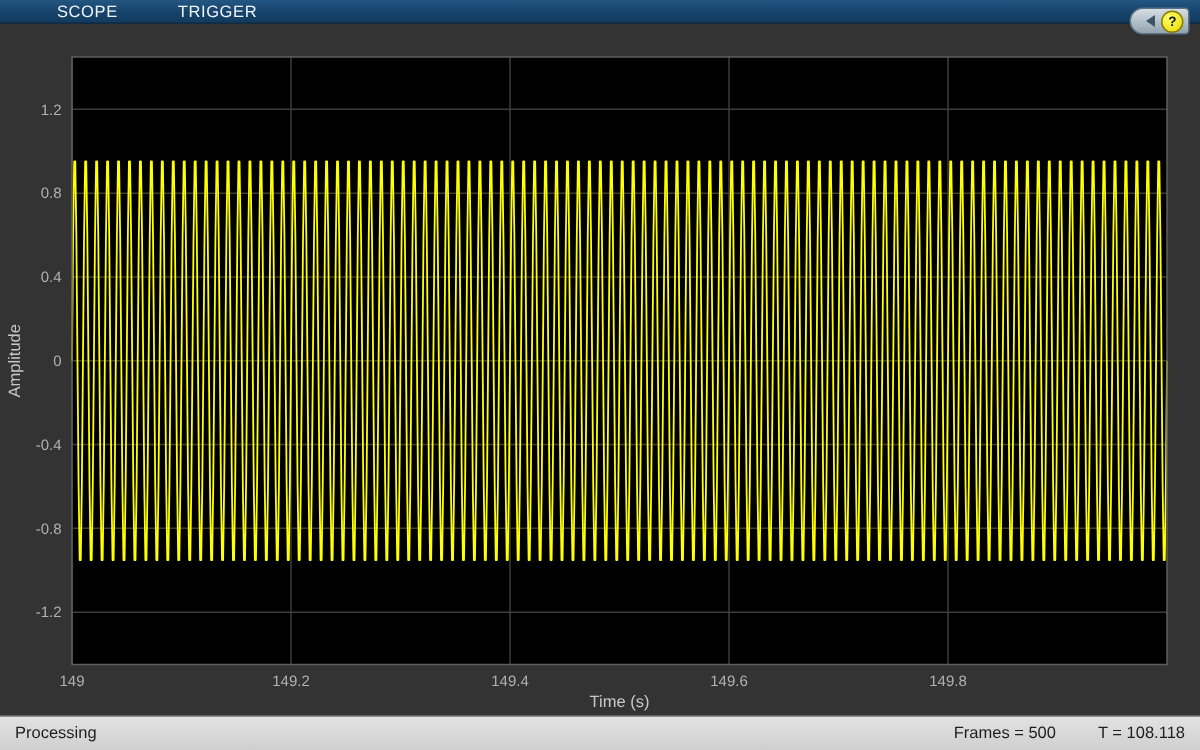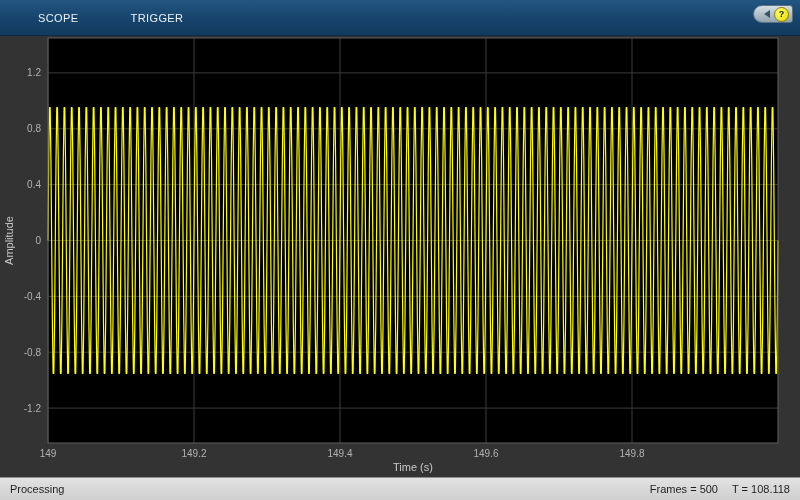--- a/index.html
+++ b/index.html
@@ -3,24 +3,24 @@
 <meta charset="utf-8">
 <style>
   html,body{margin:0;padding:0;background:#202020;}
   .window{
     position:relative;width:800px;height:500px;overflow:hidden;
     background:#333333;font-family:"Liberation Sans", sans-serif;
     -webkit-font-smoothing:antialiased;
   }
   
   .toolbar{
-    position:absolute;top:0;left:0;width:800px;height:36px;
+    position:absolute;top:0;left:0;width:800px;height:16px;
     background:linear-gradient(#235682,#16436b 55%,#123a5e);
     border-bottom:1px solid #0d2b44;
-    display:flex;align-items:center;gap:24px;padding-left:24px;box-sizing:border-box;
+    display:flex;align-items:center;gap:12px;padding-left:24px;box-sizing:border-box;
   }
   .tab{
     color:#eef3f8;font-size:11px;letter-spacing:.4px;
     padding:7px 14px;cursor:default;white-space:nowrap;
   }
   .help-wrap{
     position:absolute;right:7px;top:5px;height:18px;width:40px;
     background:linear-gradient(#d6dee3,#92a4b0);
     border-radius:9px 3px 3px 9px;border:1px solid #5b7285;
     display:flex;align-items:center;justify-content:flex-end;gap:3px;
@@ -42,21 +42,21 @@
   .tick-label{fill:#b2b2b2;font-size:10px;font-family:"Liberation Sans",sans-serif;}
   .axis-label{fill:#c8c8c8;font-size:11px;font-family:"Liberation Sans",sans-serif;}
   
   .status-bar{
     position:absolute;left:0;bottom:0;width:800px;height:23px;
     background:linear-gradient(#e2e2e2,#cfcfcf);
     border-top:1px solid #8e8e8e;box-sizing:border-box;
     display:flex;align-items:center;justify-content:space-between;
     font-size:11px;color:#1f1f1f;padding:0 10px;
   }
-  .status-right{display:flex;gap:14px;}
+  .status-right{display:flex;gap:28px;}
 </style>
 </head>
 <body>
 
 <div class="window">
 
   <div class="toolbar">
     <div class="tab">SCOPE</div>
     <div class="tab">TRIGGER</div>
     <div class="help-wrap">

